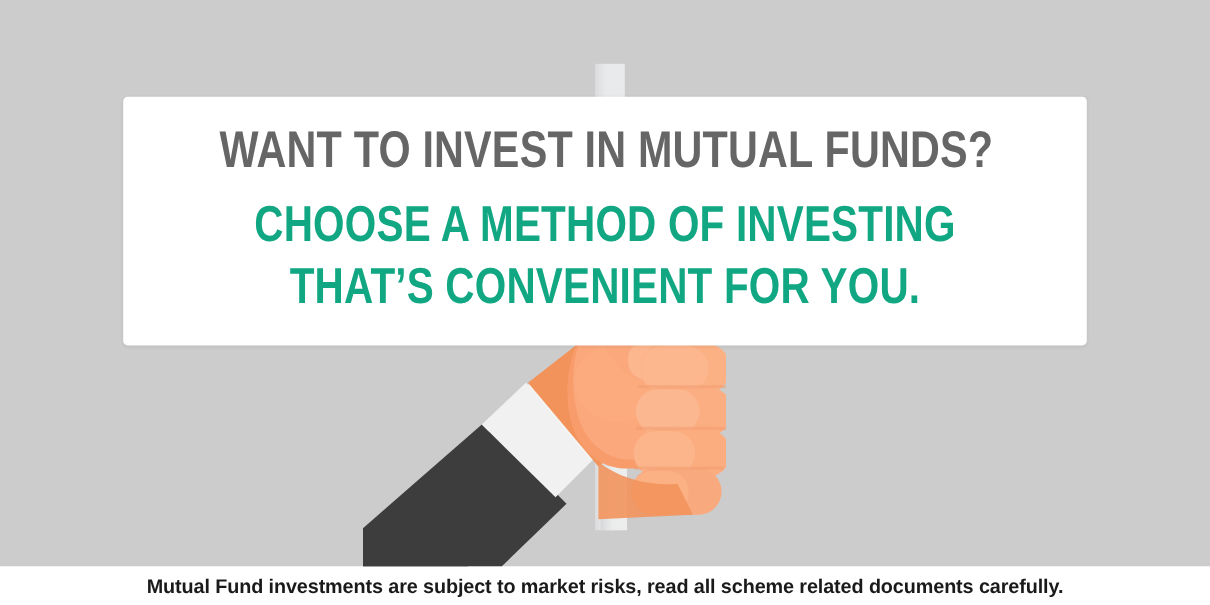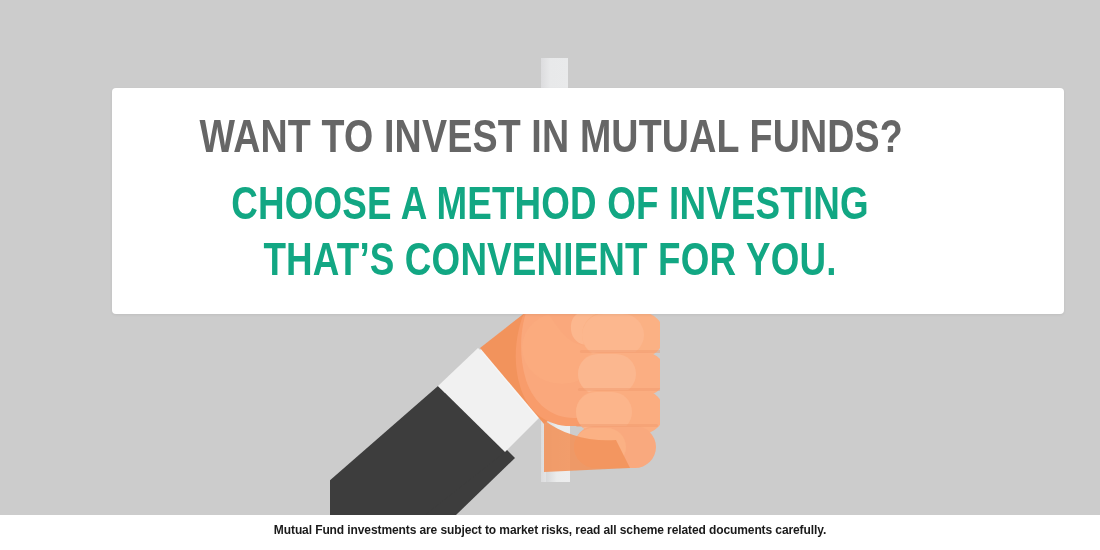--- a/index.html
+++ b/index.html
@@ -47,21 +47,21 @@
     width: 14px;
     height: 36px;
     background: #b9babc;
     opacity: .55;
   }
   
   .card {
     position: absolute;
     left: 112px;
     top: 88px;
-    width: 952px;
+    width: 876px;
     height: 226px;
     background: #ffffff;
     border-radius: 4px;
     box-shadow: 0 1px 3px rgba(0,0,0,.07);
     z-index: 5;
   }
   .headline {
     position: absolute;
     left: 0; top: 20px;
     width: 876px;
@@ -107,21 +107,21 @@
     width: 1100px;
     height: 35px;
     background: #ffffff;
   }
   .footer-text {
     position: absolute;
     left: 0; top: 8px;
     width: 1100px;
     text-align: center;
     color: #1a1a1a;
-    font-size: 12px;
+    font-size: 18px;
     font-weight: bold;
     letter-spacing: -.1px;
   }
 </style>
 </head>
 <body>
 
 <div id="poster">
 
   <div class="bg"></div>

